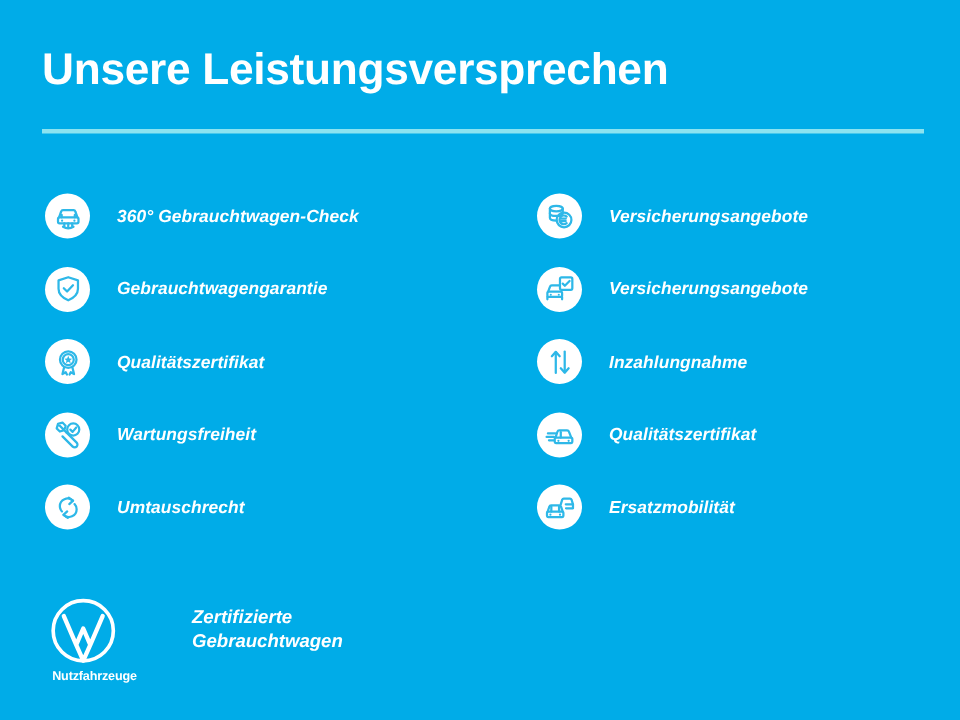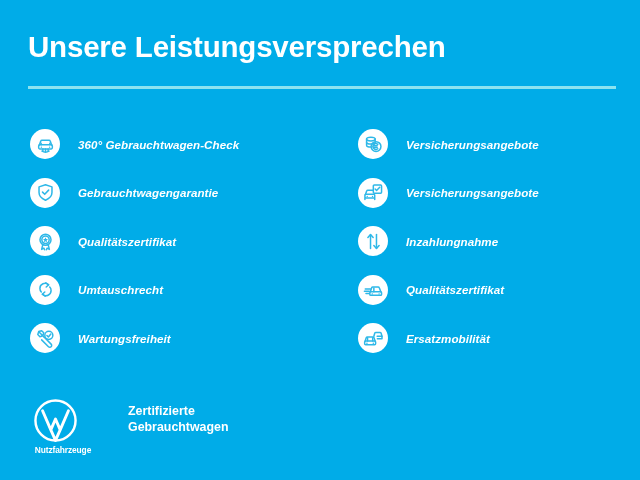--- a/index.html
+++ b/index.html
@@ -129,21 +129,21 @@
     text-align: center;
   }
   .footer-text {
     margin-left: 30px;
     margin-top: 6px;
     font-size: 12.4px;
     font-weight: bold;
     color: #ffffff;
     line-height: 1.28;
   }
-  .footer-text div { white-space: nowrap; }
+  .footer-text div { white-space: nowrap; font-style: italic; }
 </style>
 </head>
 <body>
 
 <div id="slide">
 
   <div class="title">Unsere Leistungsversprechen</div>
   <div class="divider"></div>
 
   <div class="promises">
@@ -184,39 +184,39 @@
             <path d="M8.9 15.6 L7.6 21 L10.1 19.6 L11 21.4"></path>
             <path d="M15.1 15.6 L16.4 21 L13.9 19.6 L13 21.4"></path>
           </svg>
         </span>
         <span class="promise-label">Qualitätszertifikat</span>
       </div>
 
       <div class="promise">
         <span class="icon-badge">
           <svg viewBox="0 0 24 24">
+            <path d="M10.6 10.6 L4.6 4.6 M7.6 3.1 L4.2 4.1 L3.2 7.5 L5.6 9.9 L9 8.9 L10 5.5 Z"></path>
+            <path d="M10.6 10.6 L18.4 18.4 A2.1 2.1 0 0 1 15.4 21.4 L7.6 13.6"></path>
+            <circle cx="15.8" cy="8.4" r="4.6"></circle>
+            <path d="M13.6 8.5 L15.3 10.2 L18.1 6.9"></path>
+          </svg>
+        </span>
+        <span class="promise-label">Wartungsfreiheit</span>
+      </div>
+
+      <div class="promise">
+        <span class="icon-badge">
+          <svg viewBox="0 0 24 24">
             <path d="M15.4 6.6 A5.8 5.8 0 0 0 5.6 10.8 A5.8 5.8 0 0 0 7.2 14.8"></path>
             <path d="M12.4 4.3 L15.7 6.6 L12.8 9.2"></path>
             <path d="M8.6 17.4 A5.8 5.8 0 0 0 18.4 13.2 A5.8 5.8 0 0 0 16.8 9.2"></path>
             <path d="M11.6 19.7 L8.3 17.4 L11.2 14.8"></path>
           </svg>
         </span>
         <span class="promise-label">Umtauschrecht</span>
-      </div>
-
-      <div class="promise">
-        <span class="icon-badge">
-          <svg viewBox="0 0 24 24">
-            <path d="M10.6 10.6 L4.6 4.6 M7.6 3.1 L4.2 4.1 L3.2 7.5 L5.6 9.9 L9 8.9 L10 5.5 Z"></path>
-            <path d="M10.6 10.6 L18.4 18.4 A2.1 2.1 0 0 1 15.4 21.4 L7.6 13.6"></path>
-            <circle cx="15.8" cy="8.4" r="4.6"></circle>
-            <path d="M13.6 8.5 L15.3 10.2 L18.1 6.9"></path>
-          </svg>
-        </span>
-        <span class="promise-label">Wartungsfreiheit</span>
       </div>
 
     </div>
 
     <div class="column right">
 
       <div class="promise">
         <span class="icon-badge">
           <svg viewBox="0 0 24 24">
             <ellipse cx="9" cy="5.8" rx="4.9" ry="2.1"></ellipse>

